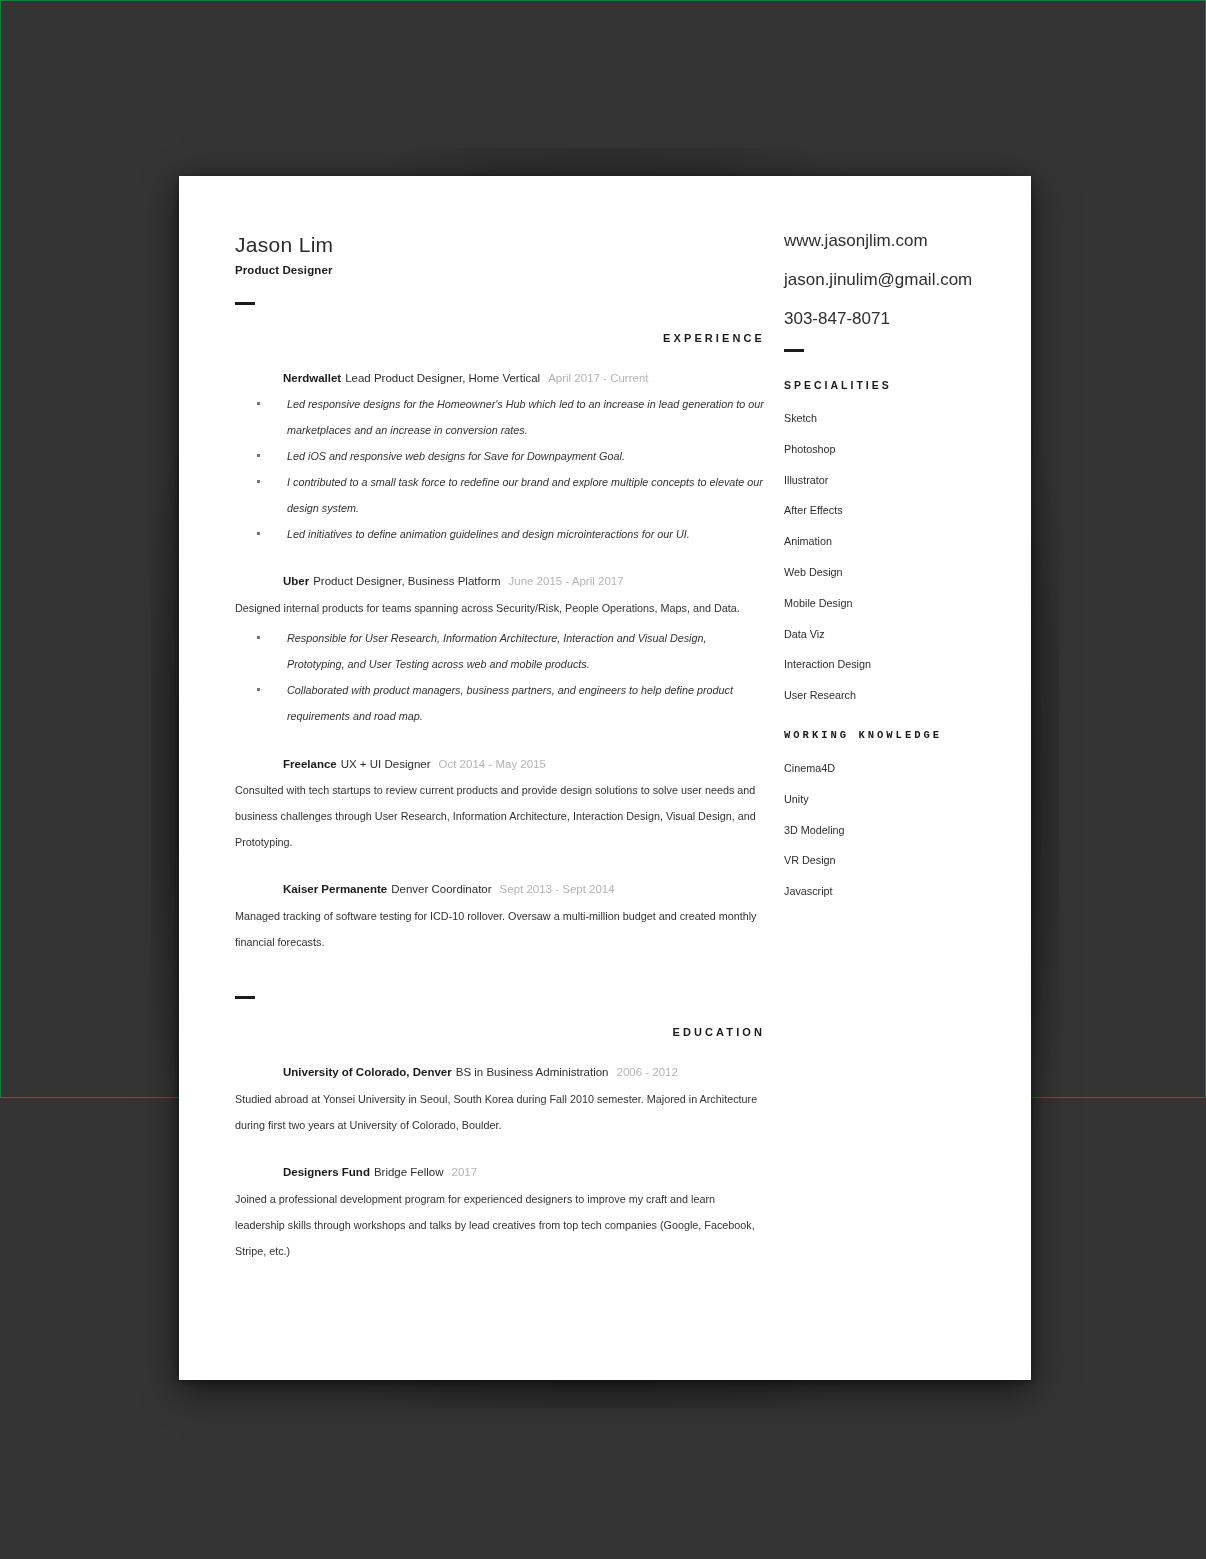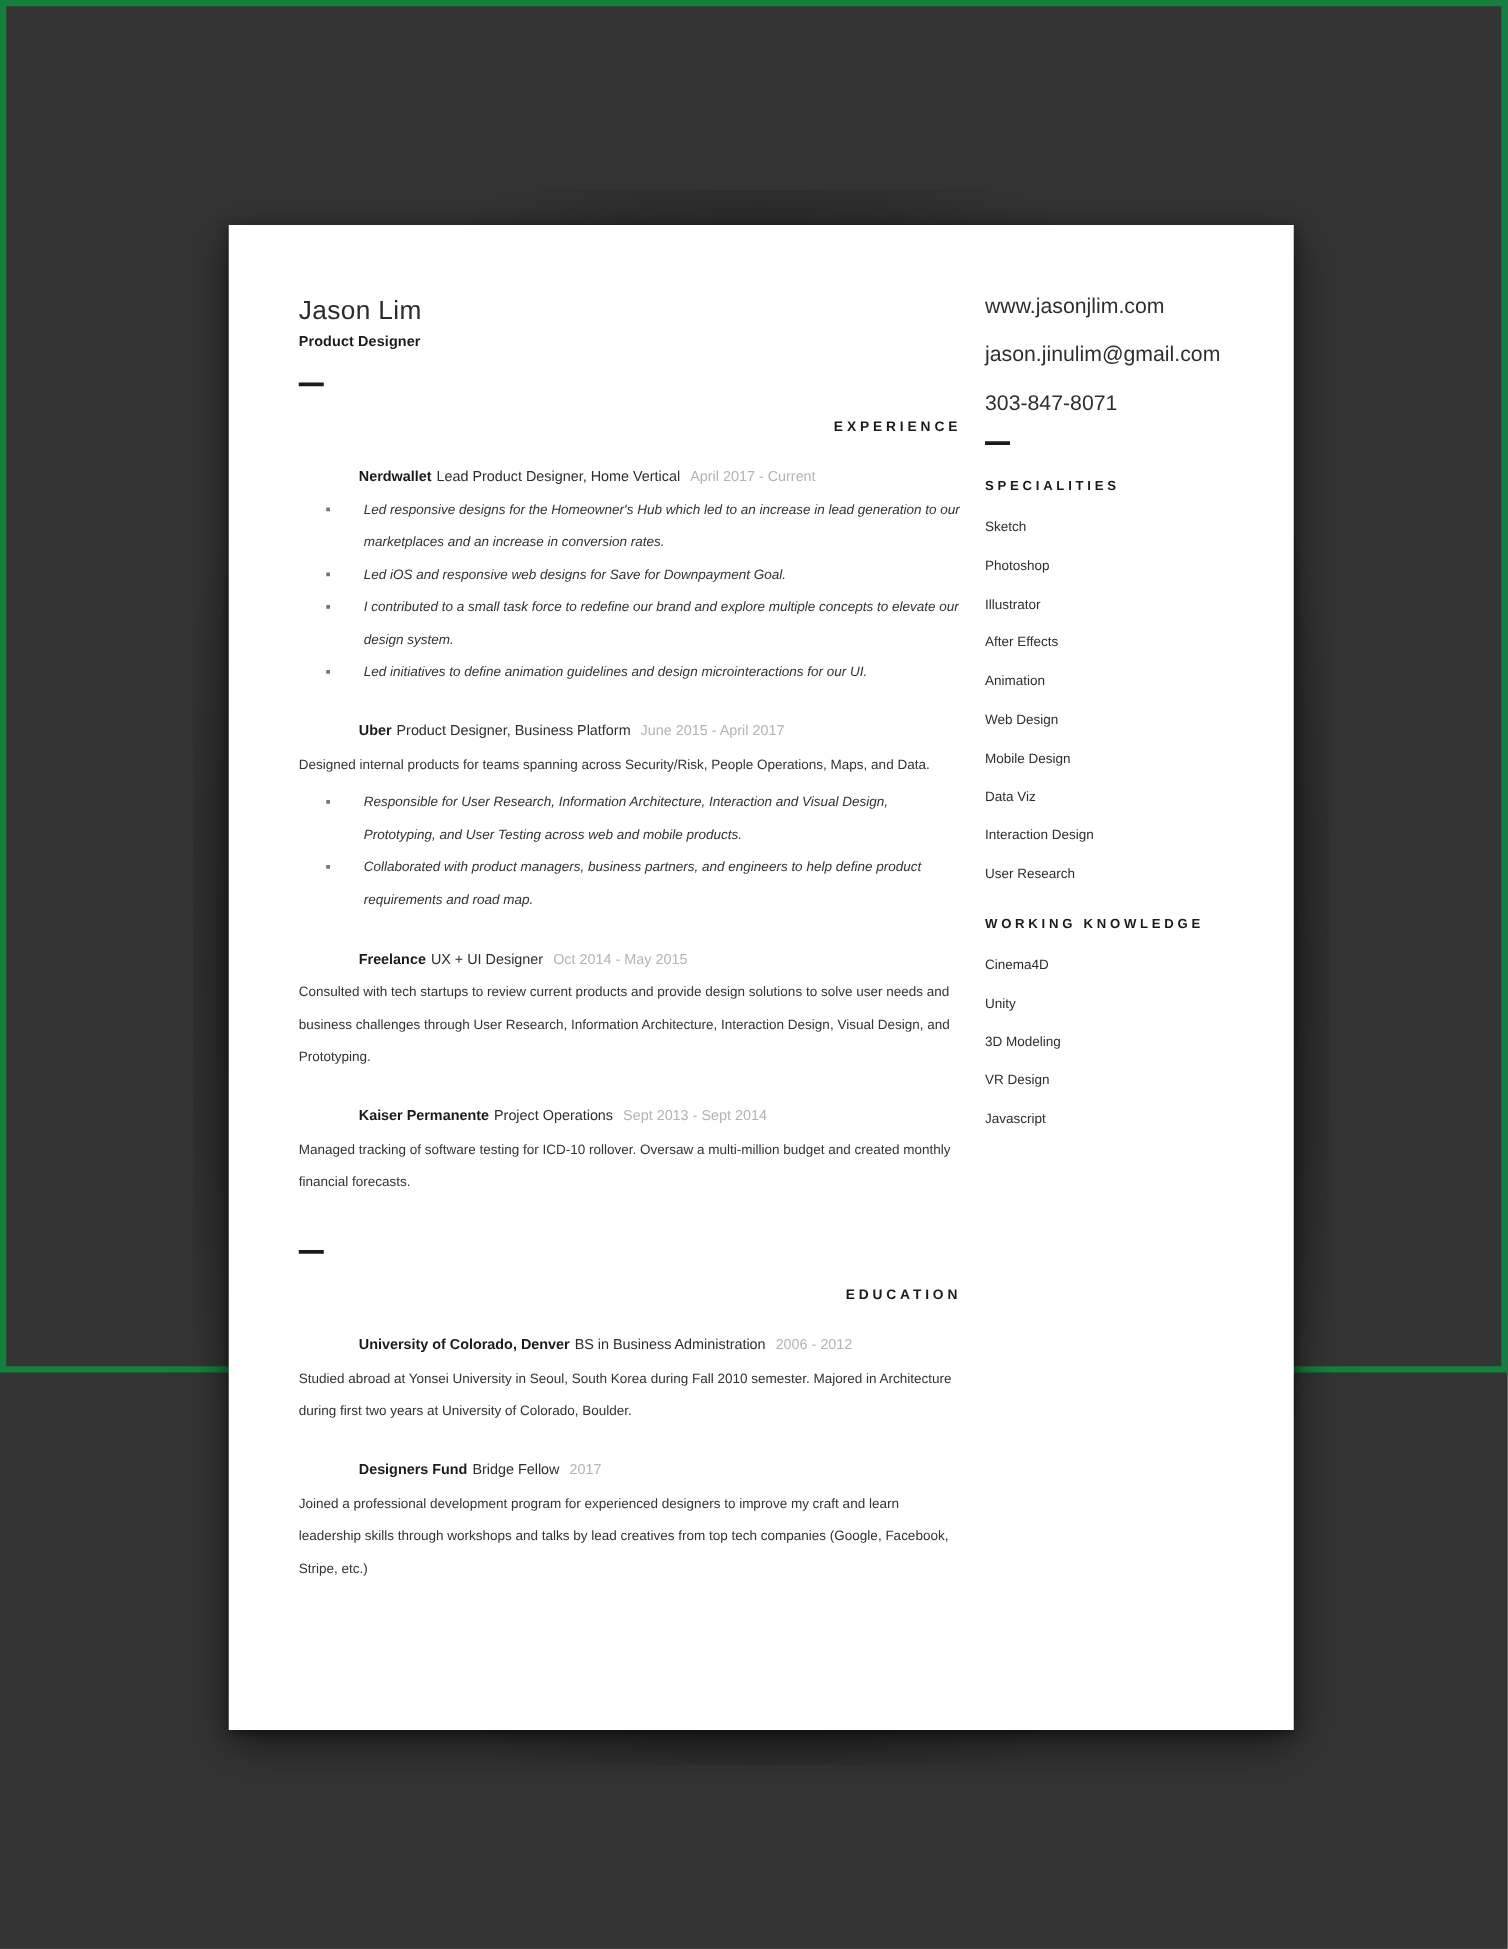--- a/index.html
+++ b/index.html
@@ -6,21 +6,21 @@
   html, body {
     width:1206px; height:1559px;
     background:#343434;
     font-family:"Liberation Sans", sans-serif;
     overflow:hidden;
   }
   #screen {
     position:relative;
     width:1206px; height:1098px;
     background:#343434;
-    border:5px solid #15803d;
+    border:1px solid #15803d;
   }
   
   #halo {
     position:absolute;
     left:150px; top:147px;
     width:908px; height:1260px;
     background:radial-gradient(ellipse at 50% 50%, rgba(0,0,0,0.55) 0%, rgba(0,0,0,0.35) 55%, rgba(0,0,0,0) 78%);
     pointer-events:none;
   }
   #paper {
@@ -91,21 +91,21 @@
     font-size:17px; color:#2e2e2e; line-height:1;
     margin-bottom:22px;
   }
   .srule { margin-top:6px; }
   .skill {
     font-size:10.8px; color:#2e2e2e;
     line-height:1; margin-top:20px;
   }
   .skill.first { margin-top:22px; }
   .side-block { margin-top:28px; }
-  .side-title-2 { margin-top:0; }
+  .side-title-2 { margin-top:0;font-family:Liberation Mono, monospace; }
 </style>
 </head>
 <body>
 
 <div id="screen">
   <div id="halo"></div>
 
   <div id="paper">
 
     <div class="col-left">
@@ -143,21 +143,21 @@
 
       <div class="entry">
         <div class="entry-head">
           <span class="org">Freelance</span><span class="title">UX + UI Designer</span><span class="dates">Oct 2014 - May 2015</span>
         </div>
         <div class="desc">Consulted with tech startups to review current products and provide design solutions to solve user needs and business challenges through User Research, Information Architecture, Interaction Design, Visual Design, and Prototyping.</div>
       </div>
 
       <div class="entry">
         <div class="entry-head">
-          <span class="org">Kaiser Permanente</span><span class="title">Project Operations</span><span class="dates">Sept 2013  - Sept 2014</span>
+          <span class="org">Kaiser Permanente</span><span class="title">Denver Coordinator</span><span class="dates">Sept 2013  - Sept 2014</span>
         </div>
         <div class="desc">Managed tracking of software testing for ICD-10 rollover. Oversaw a multi-million budget and created monthly financial forecasts.</div>
       </div>
 
       <div class="rule" style="margin-top:41px;"></div>
       <div class="section-title">EDUCATION</div>
 
       <div class="entry">
         <div class="entry-head">
           <span class="org">University of Colorado, Denver</span><span class="title">BS in Business Administration</span><span class="dates">2006 - 2012</span>

